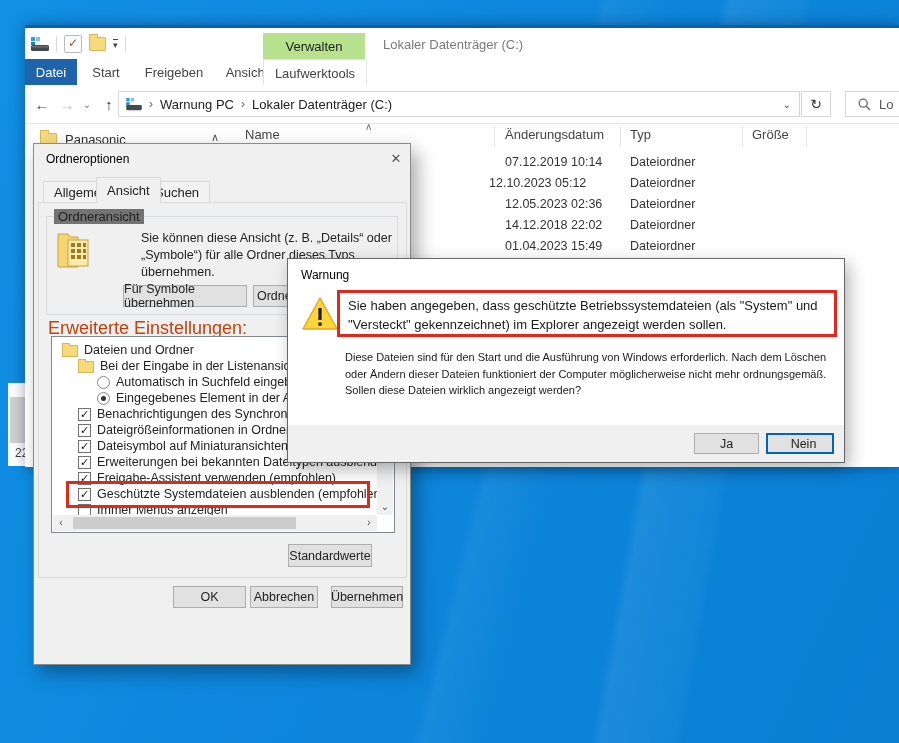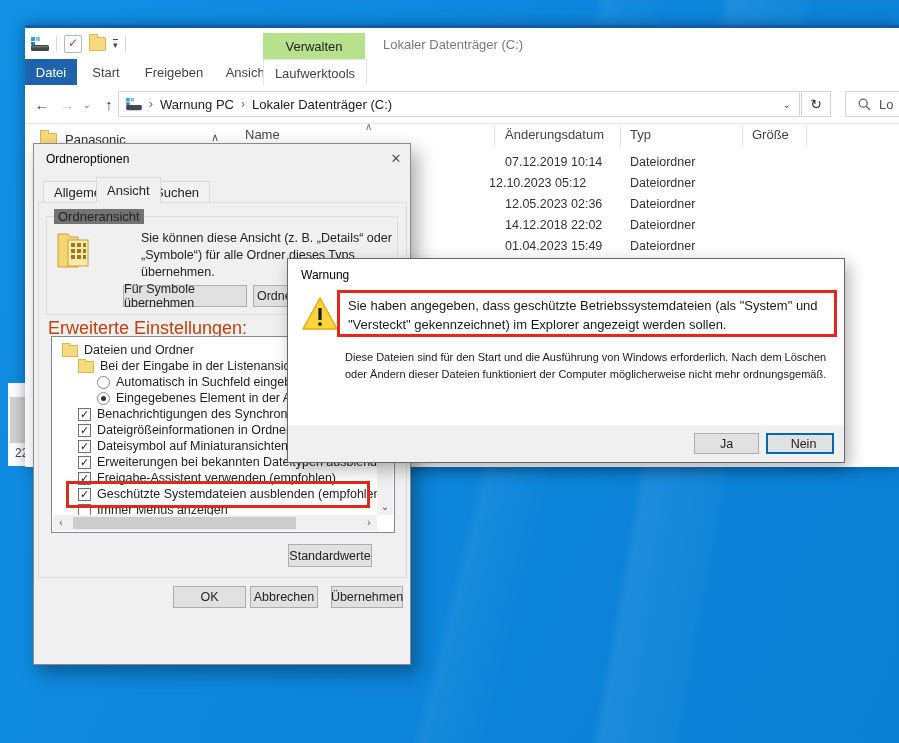--- a/index.html
+++ b/index.html
@@ -298,20 +298,21 @@
     <svg class="abs" style="left:13px;top:37px;" width="38" height="36" viewBox="0 0 38 36">
       <path d="M19 2 L36 33 L2 33 Z" fill="#fed63c" stroke="#e3a81e" stroke-width="1.5" stroke-linejoin="round"></path>
       <rect x="17.4" y="12" width="3.2" height="12" fill="#1a1a1a"></rect>
       <rect x="17.4" y="26.5" width="3.2" height="3.2" fill="#1a1a1a"></rect>
     </svg>
 
     <div class="wd-red abs">Sie haben angegeben, dass geschützte Betriebssystemdateien (als "System" und "Versteckt" gekennzeichnet) im Explorer angezeigt werden sollen.</div>
 
     <div class="wd-body abs">
       <div>Diese Dateien sind für den Start und die Ausführung von Windows erforderlich. Nach dem Löschen oder Ändern dieser Dateien funktioniert der Computer möglicherweise nicht mehr ordnungsgemäß.</div>
+      <div>Sollen diese Dateien wirklich angezeigt werden?</div>
     </div>
 
     <div class="wd-footer abs">
       <div class="wd-btn" style="left:406px;width:65px;">Ja</div>
       <div class="wd-btn default" style="left:478px;width:68px;padding-left:7px;">Nein</div>
     </div>
   </div>
 
 </div>
 

